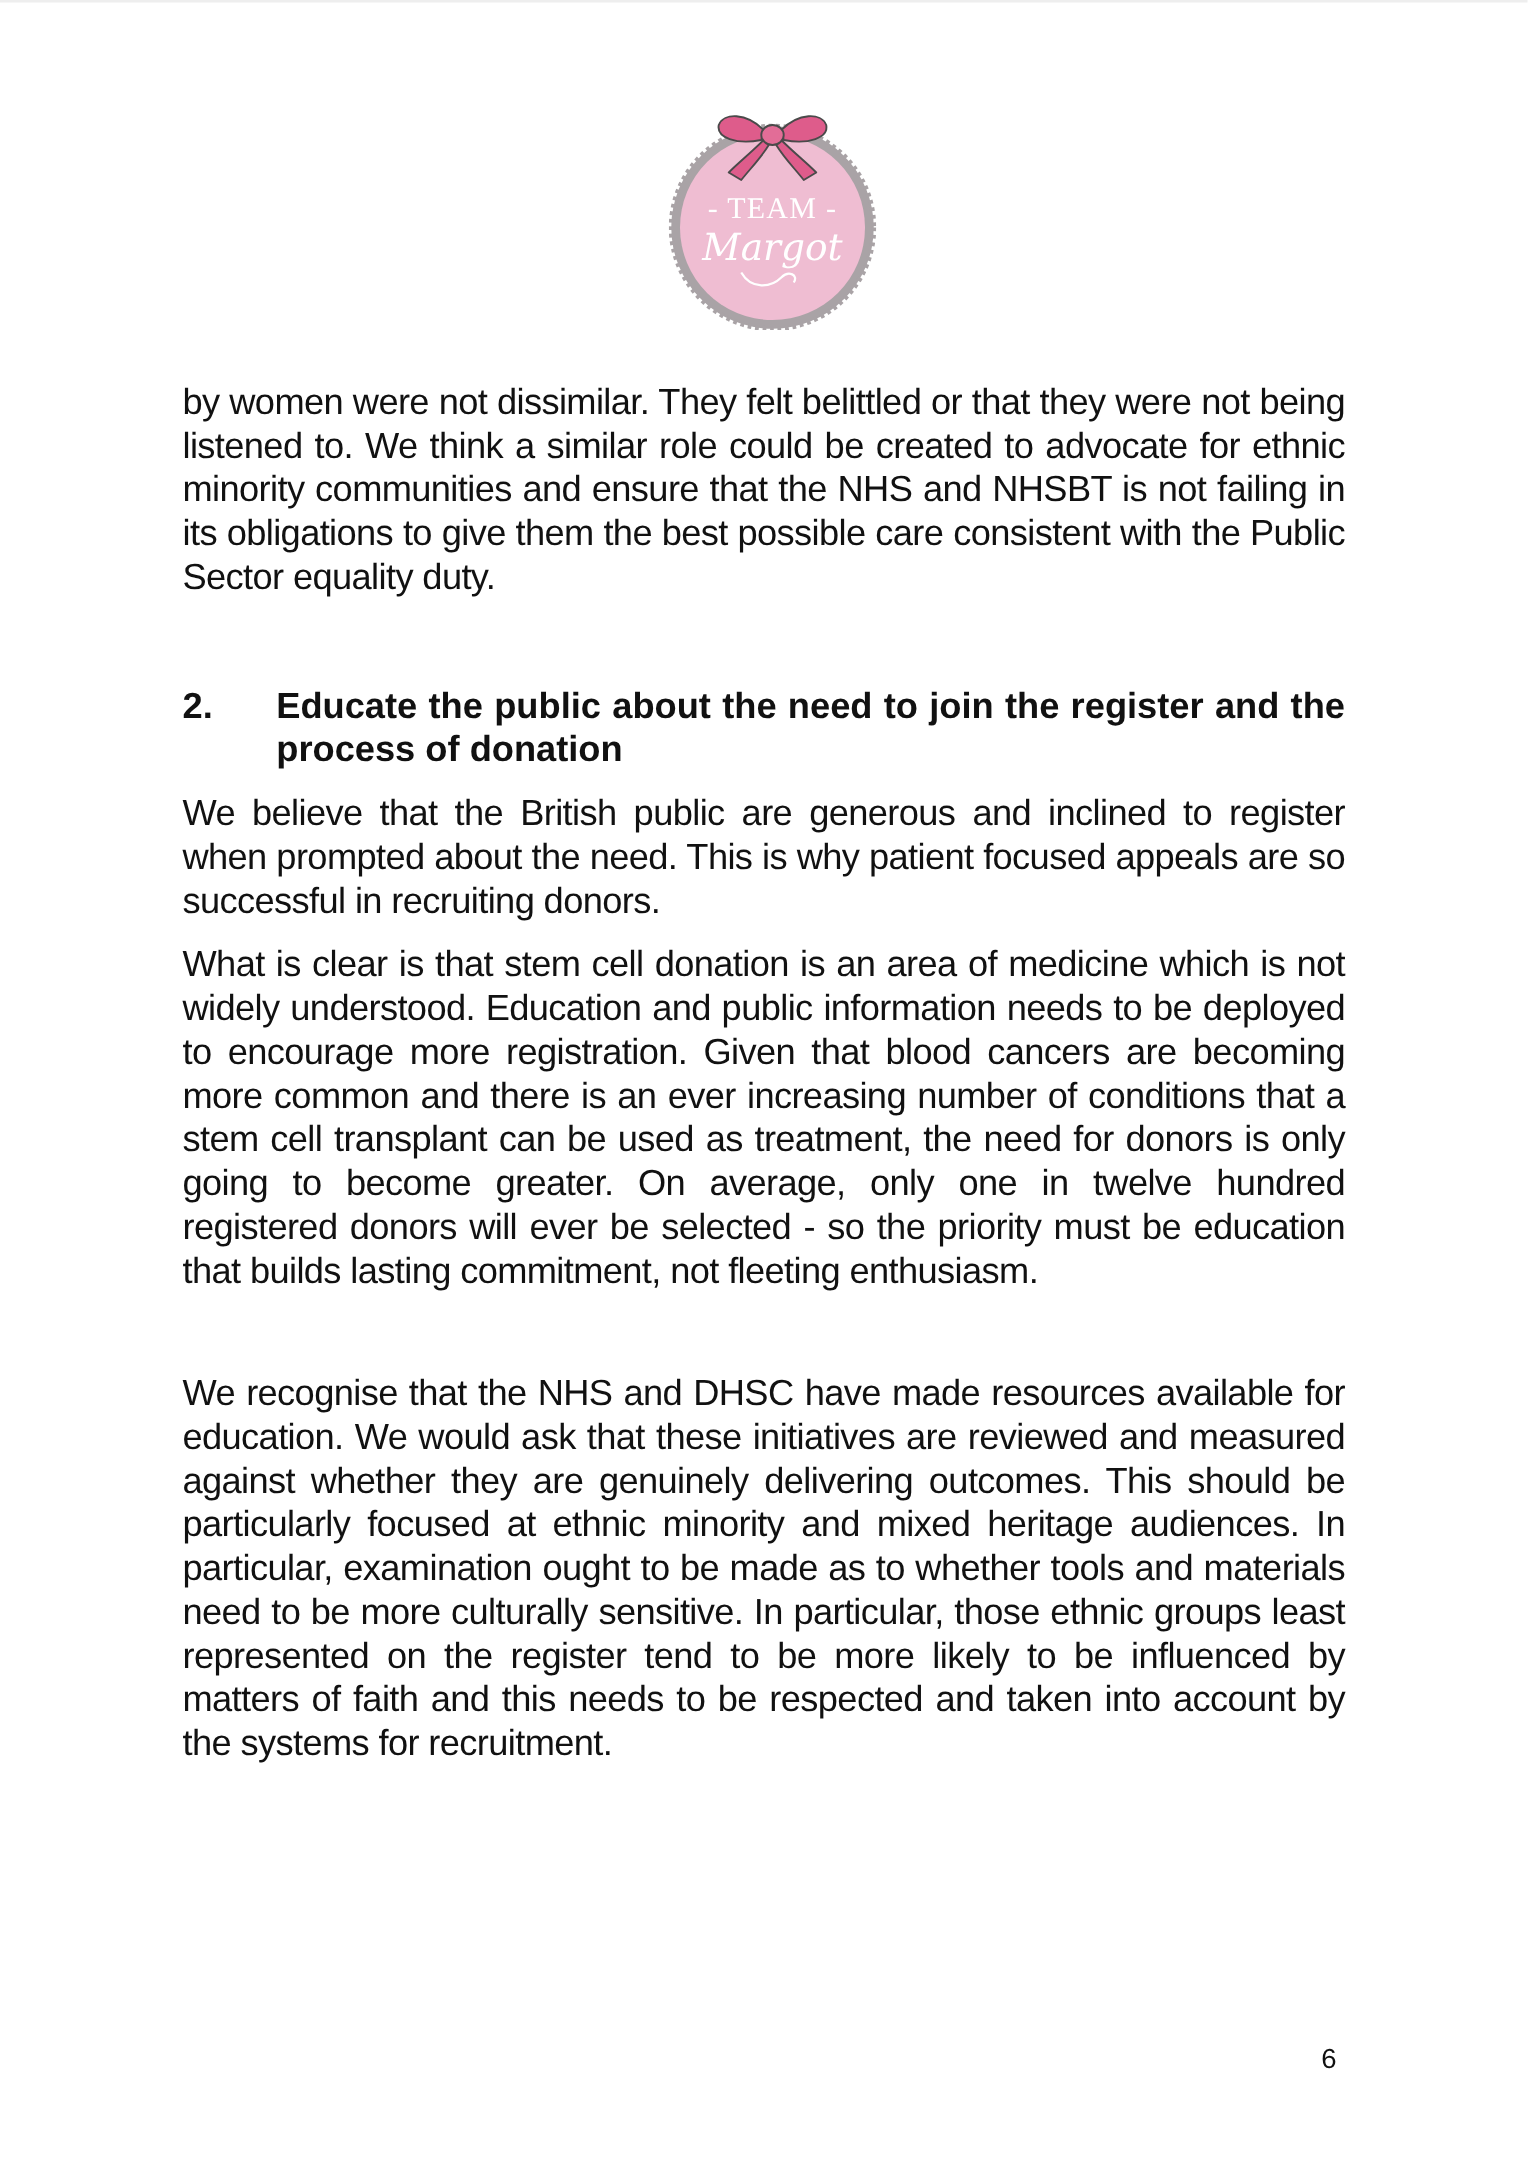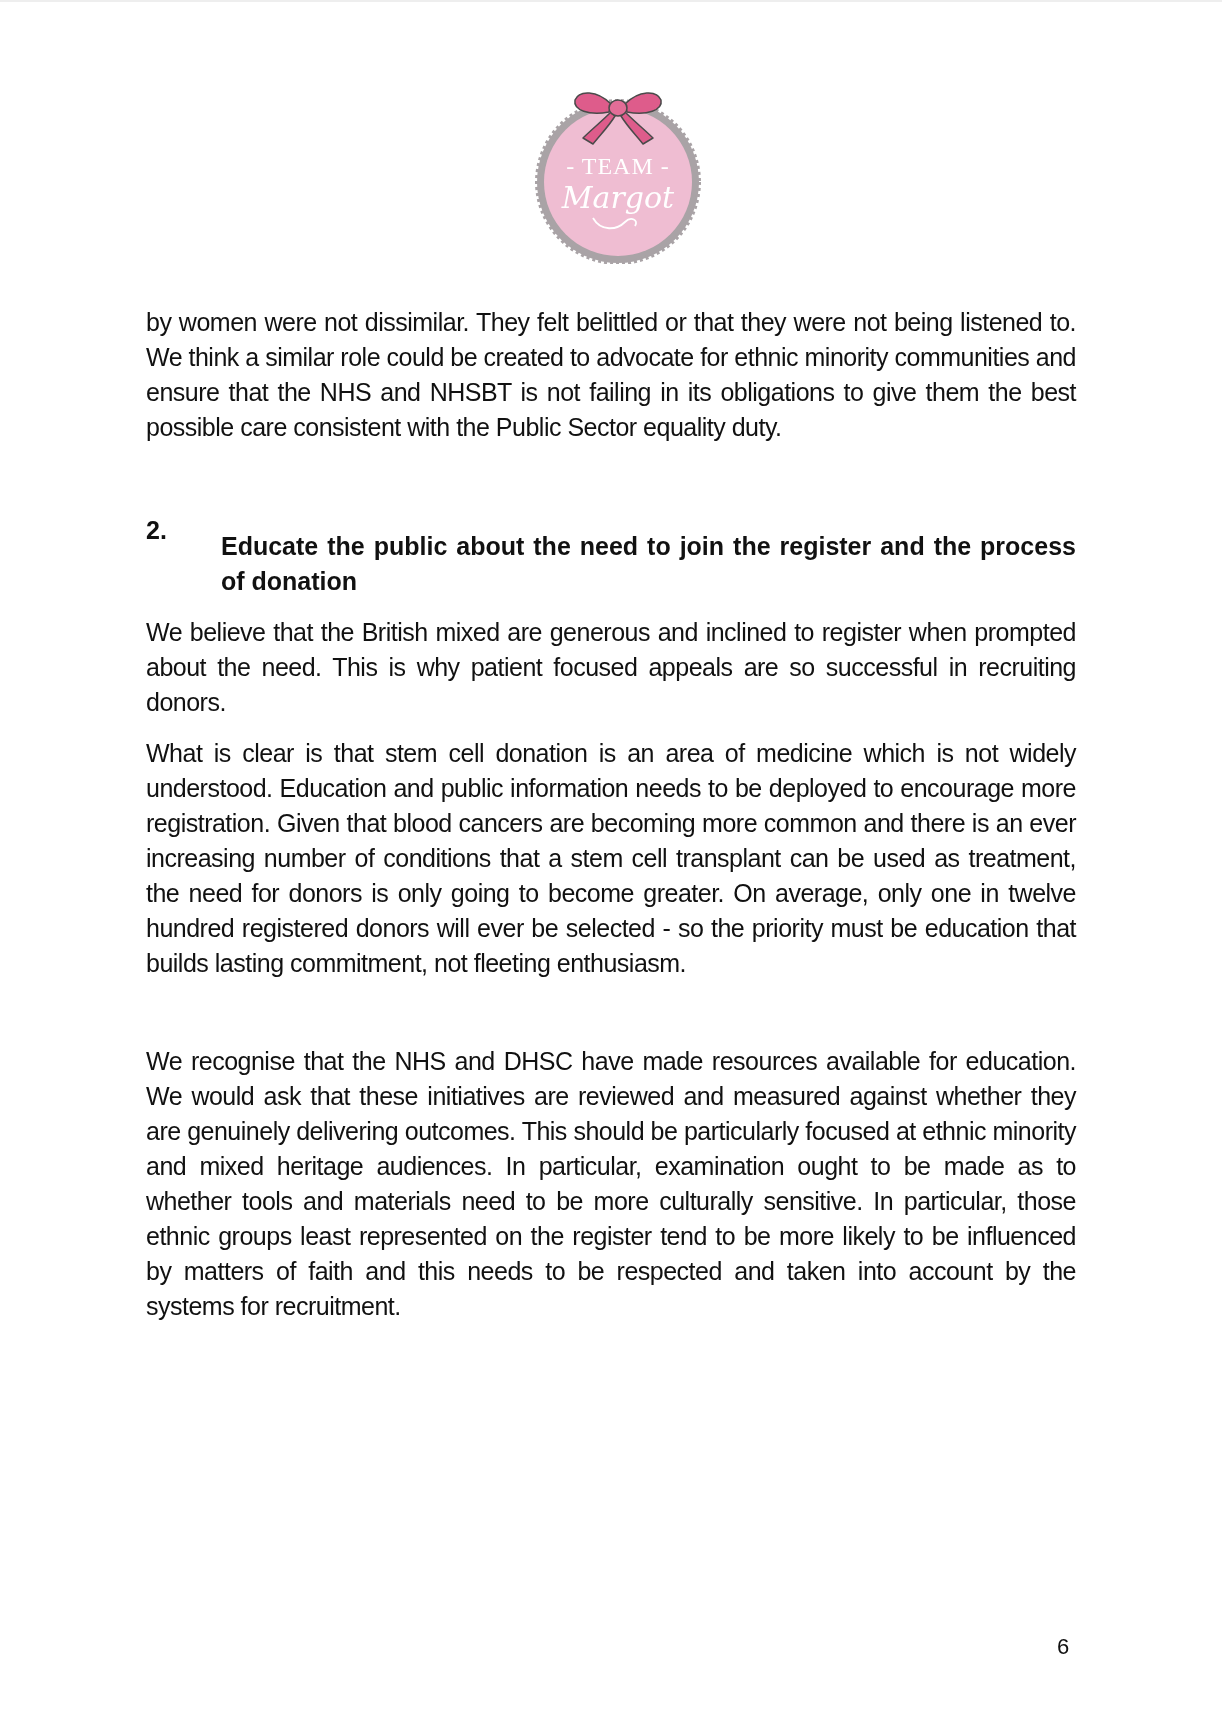--- a/index.html
+++ b/index.html
@@ -27,21 +27,21 @@
       left: 535px;
       top: 86px;
       width: 166px;
       height: 178px;
     }
     .content {
       position: absolute;
       left: 146px;
       top: 305px;
       width: 930px;
-      font-size: 25px;
+      font-size: 29px;
       line-height: 35px;
       letter-spacing: -0.5px;
     }
     .content p {
       margin: 0 0 16px 0;
       text-align: justify;
     }
     .gap-large { height: 52px; }
     .gap-medium { height: 47px; }
     .heading {
@@ -50,21 +50,20 @@
       margin: 0 0 16px 0;
       letter-spacing: 0px;
     }
     .heading-num {
       width: 75px;
       flex: 0 0 75px;
     }
     .heading-text {
       flex: 1;
       text-align: justify;
-      margin-top: 16px;
     }
     .page-number {
       position: absolute;
       left: 1057px;
       top: 1634px;
       font-size: 22px;
       color: #111111;
     }
   </style>
 </head>
@@ -97,21 +96,21 @@
 <div class="content">
   <p>by women were not dissimilar. They felt belittled or that they were not being listened to. We think a similar role could be created to advocate for ethnic minority communities and ensure that the NHS and NHSBT is not failing in its obligations to give them the best possible care consistent with the Public Sector equality duty.</p>
 
   <div class="gap-large"></div>
 
   <div class="heading">
     <span class="heading-num">2.</span>
     <span class="heading-text">Educate the public about the need to join the register and the process of donation</span>
   </div>
 
-  <p>We believe that the British mixed are generous and inclined to register when prompted about the need. This is why patient focused appeals are so successful in recruiting donors.</p>
+  <p>We believe that the British public are generous and inclined to register when prompted about the need. This is why patient focused appeals are so successful in recruiting donors.</p>
   <p>What is clear is that stem cell donation is an area of medicine which is not widely understood. Education and public information needs to be deployed to encourage more registration. Given that blood cancers are becoming more common and there is an ever increasing number of conditions that a stem cell transplant can be used as treatment, the need for donors is only going to become greater. On average, only one in twelve hundred registered donors will ever be selected - so the priority must be education that builds lasting commitment, not fleeting enthusiasm.</p>
 
   <div class="gap-medium"></div>
 
   <p>We recognise that the NHS and DHSC have made resources available for education.  We would ask that these initiatives are reviewed and measured against whether they are genuinely delivering outcomes.  This should be particularly focused at ethnic minority and mixed heritage audiences. In particular, examination ought to be made as to whether tools and materials need to be more culturally sensitive. In particular, those ethnic groups least represented on the register tend to be more likely to be influenced by matters of faith and this needs to be respected and taken into account by the systems for recruitment.</p>
 </div>
 
 <div class="page-number">6</div>
 
 </body></html>

